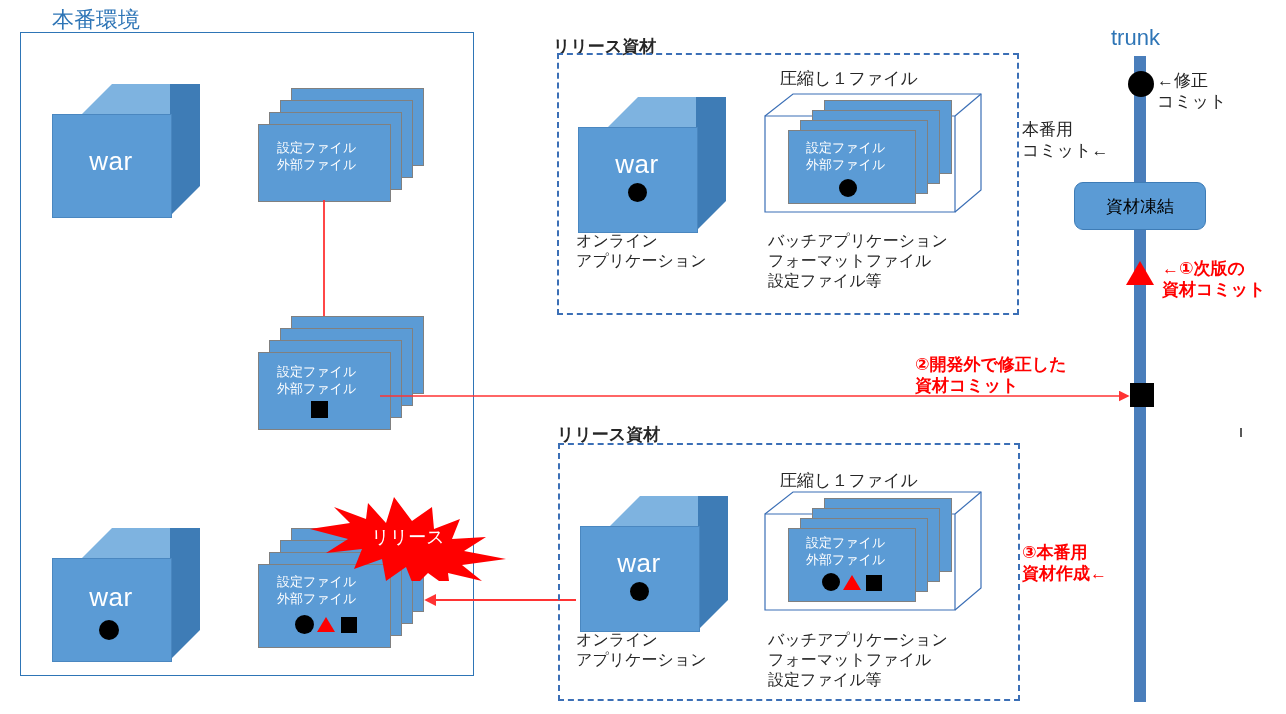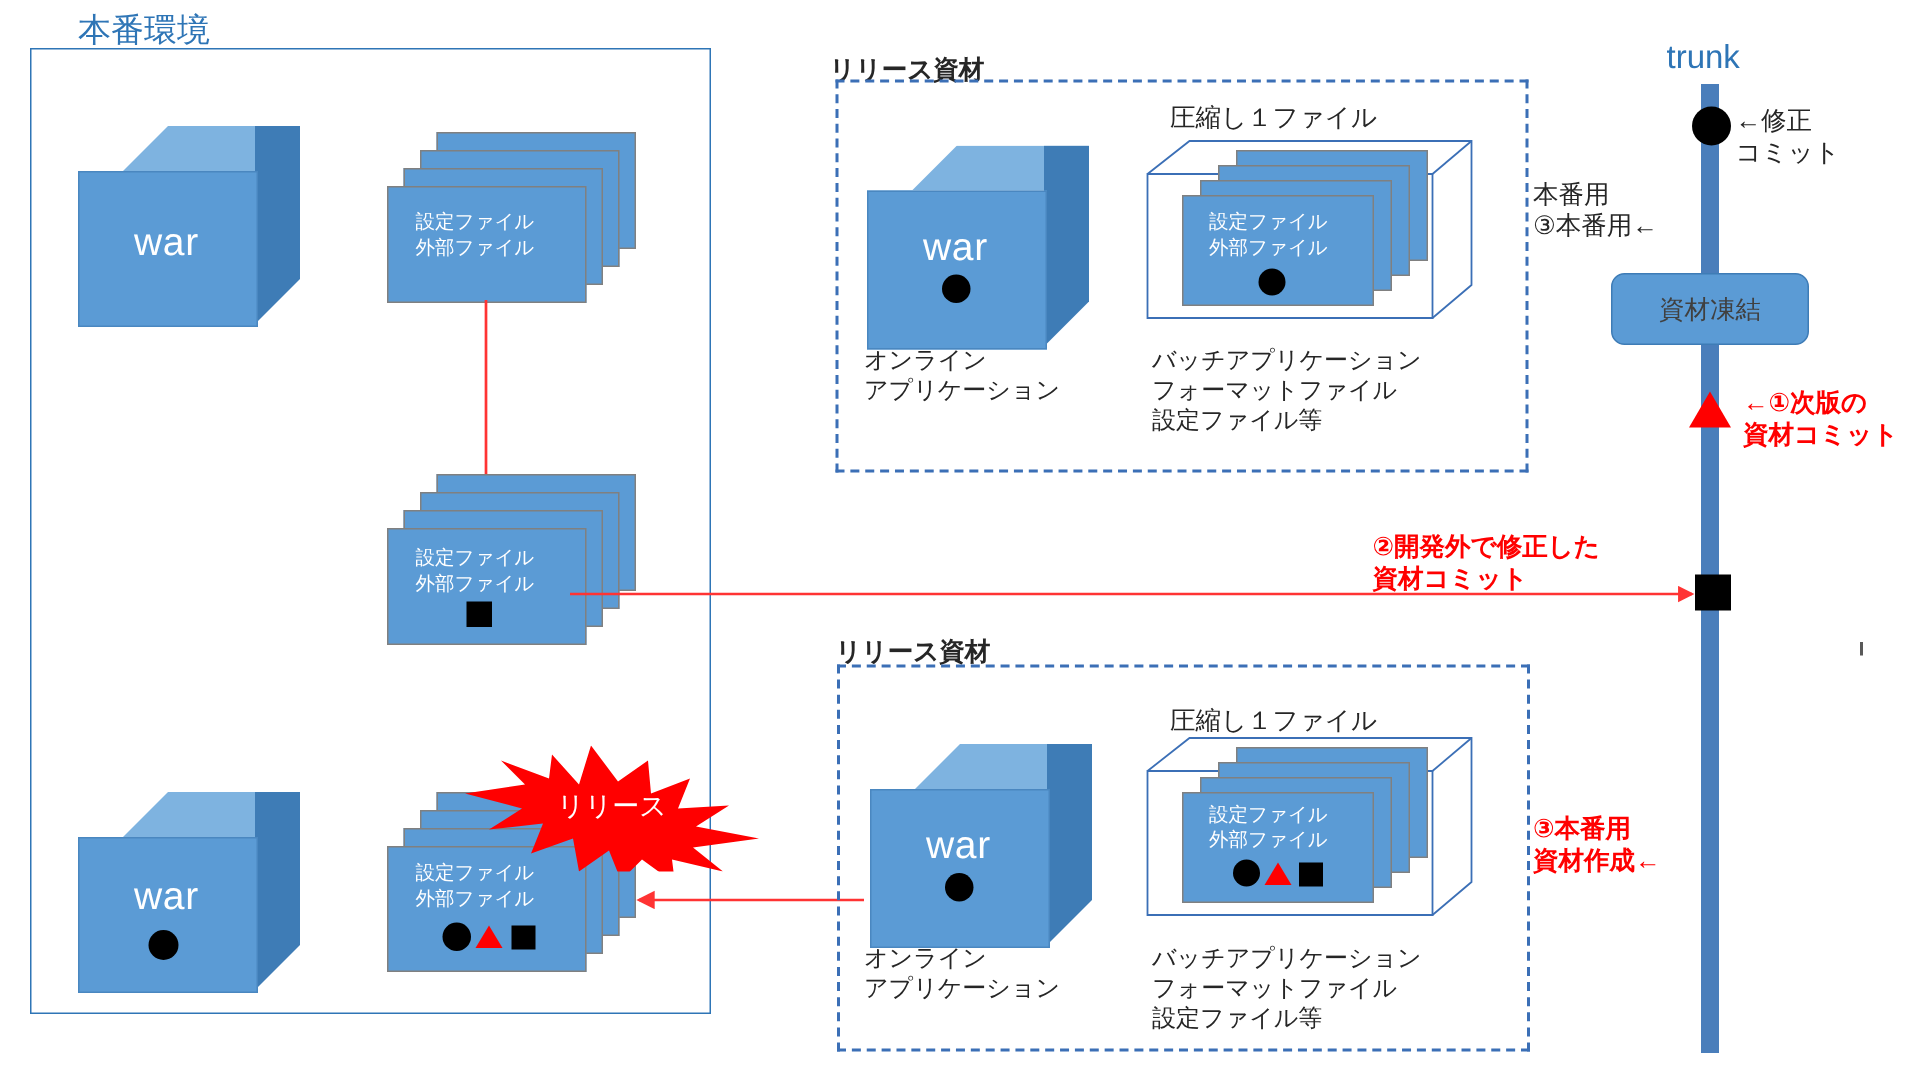--- a/index.html
+++ b/index.html
@@ -112,21 +112,21 @@
   
   .trunk-line {
     position: absolute;
     background: #4A7EBB;
   }
   .freeze-pill {
     position: absolute;
     background: #5B9BD5;
     border: 1px solid #3E7CB6;
     border-radius: 9px;
-    color: #404040;
+    color: #000000;
     font-size: 17px;
     display: flex;
     align-items: center;
     justify-content: center;
   }
 
   
   .arrow-svg { position: absolute; overflow: visible; }
 
   
@@ -300,21 +300,21 @@
 設定ファイル等</div>
 
   <div class="txt txt-blue" style="left:1111px; top:24px; font-size:22px;">trunk</div>
   <div class="trunk-line" style="left:1134px; top:56px; width:12px; height:646px;"></div>
 
   <div class="m-circle" style="left:1128px; top:71px; width:26px; height:26px;"></div>
   <div class="txt" style="left:1157px; top:70px; font-size:17px;">←修正
 コミット</div>
 
   <div class="txt" style="left:1022px; top:119px; font-size:17px;">本番用
-③本番用←</div>
+コミット←</div>
 
   <div class="freeze-pill" style="left:1074px; top:182px; width:130px; height:46px;">資材凍結</div>
 
   <div class="m-triangle" style="left:1126px; top:261px; border-left-width:14px; border-right-width:14px; border-bottom-width:24px;"></div>
   <div class="txt txt-red txt-bold" style="left:1162px; top:258px; font-size:17px;">←①次版の
 資材コミット</div>
 
   <div class="m-square" style="left:1130px; top:383px; width:24px; height:24px;"></div>
   <div class="txt txt-red txt-bold center" style="left:915px; top:354px; width:210px; font-size:17px;">②開発外で修正した
 資材コミット</div>

